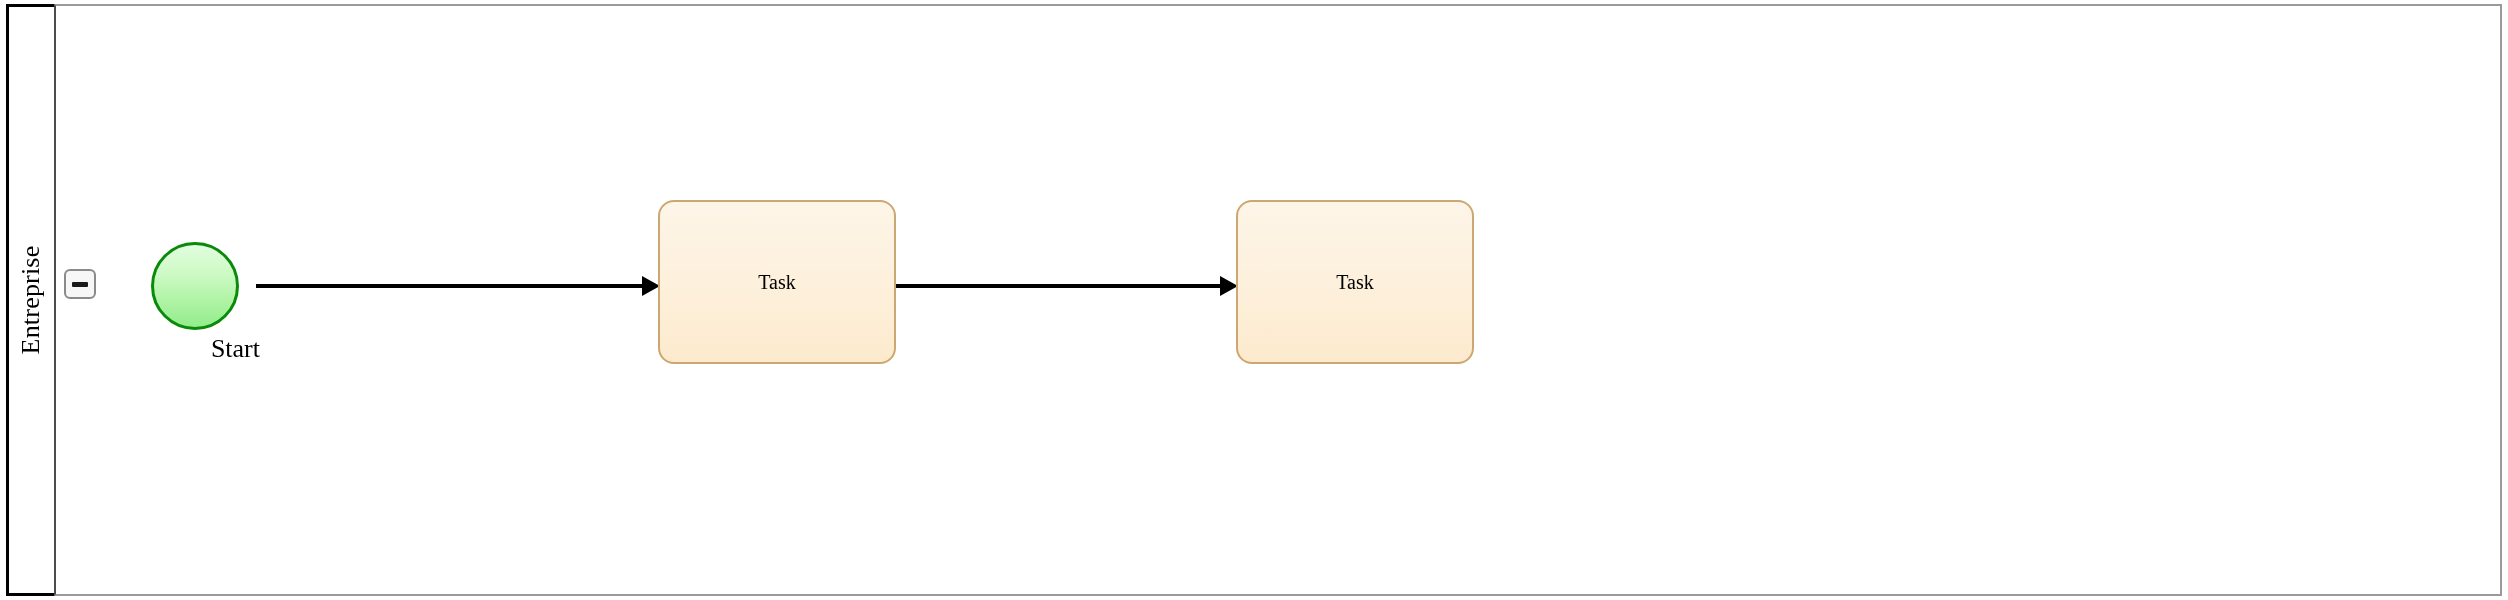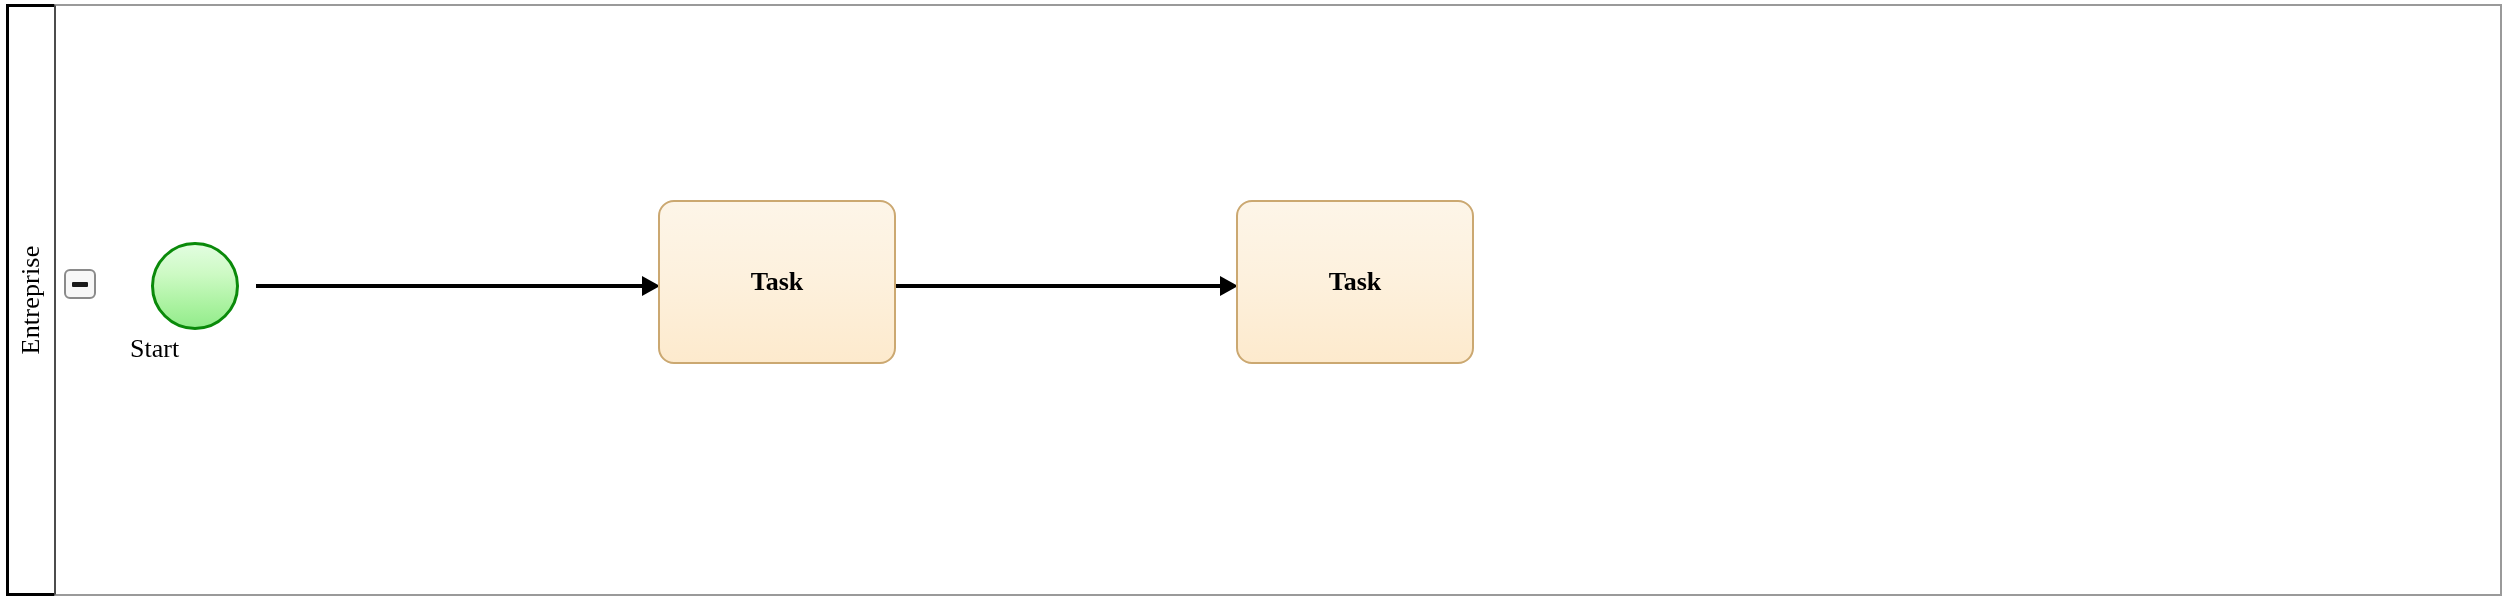--- a/index.html
+++ b/index.html
@@ -118,21 +118,21 @@
     border: 3px solid #0a8a0a;
     background: linear-gradient(to bottom, #e2fde0 0%, #cdfac4 35%, #a9f29f 75%, #93ec8c 100%);
     cursor: pointer;
   }
 
   .start-event-label {
     position: absolute;
     left: -18px;
     top: 93px;
     width: 130px;
-    text-align: left;
+    text-align: right;
     font-family: "Liberation Serif", "DejaVu Serif", serif;
     font-size: 26px;
     color: #000000;
     line-height: 1.1;
   }
 
   
   .task-node {
     position: absolute;
     top: 196px;
@@ -143,24 +143,23 @@
     background: linear-gradient(to bottom, #fdf5e8 0%, #fdf1de 45%, #fdeacd 100%);
     display: flex;
     align-items: center;
     justify-content: center;
     cursor: pointer;
     z-index: 5;
   }
 
   .task-label {
     font-family: "Liberation Serif", "DejaVu Serif", serif;
-    font-size: 26px;
+    font-size: 20px;
     color: #000000;
     line-height: 1;
-    font-weight: bold;
   }
 
   #task-node-1 { left: 652px; }
   #task-node-2 { left: 1230px; }
 
   
   .flow-arrow {
     position: absolute;
     top: 272px;
     height: 20px;

